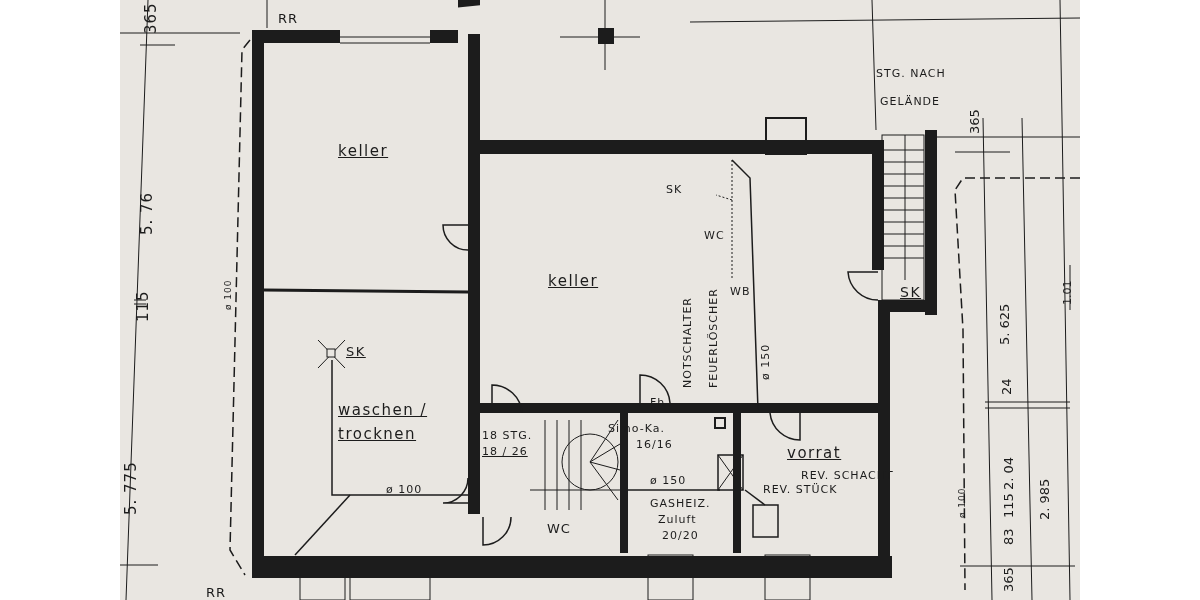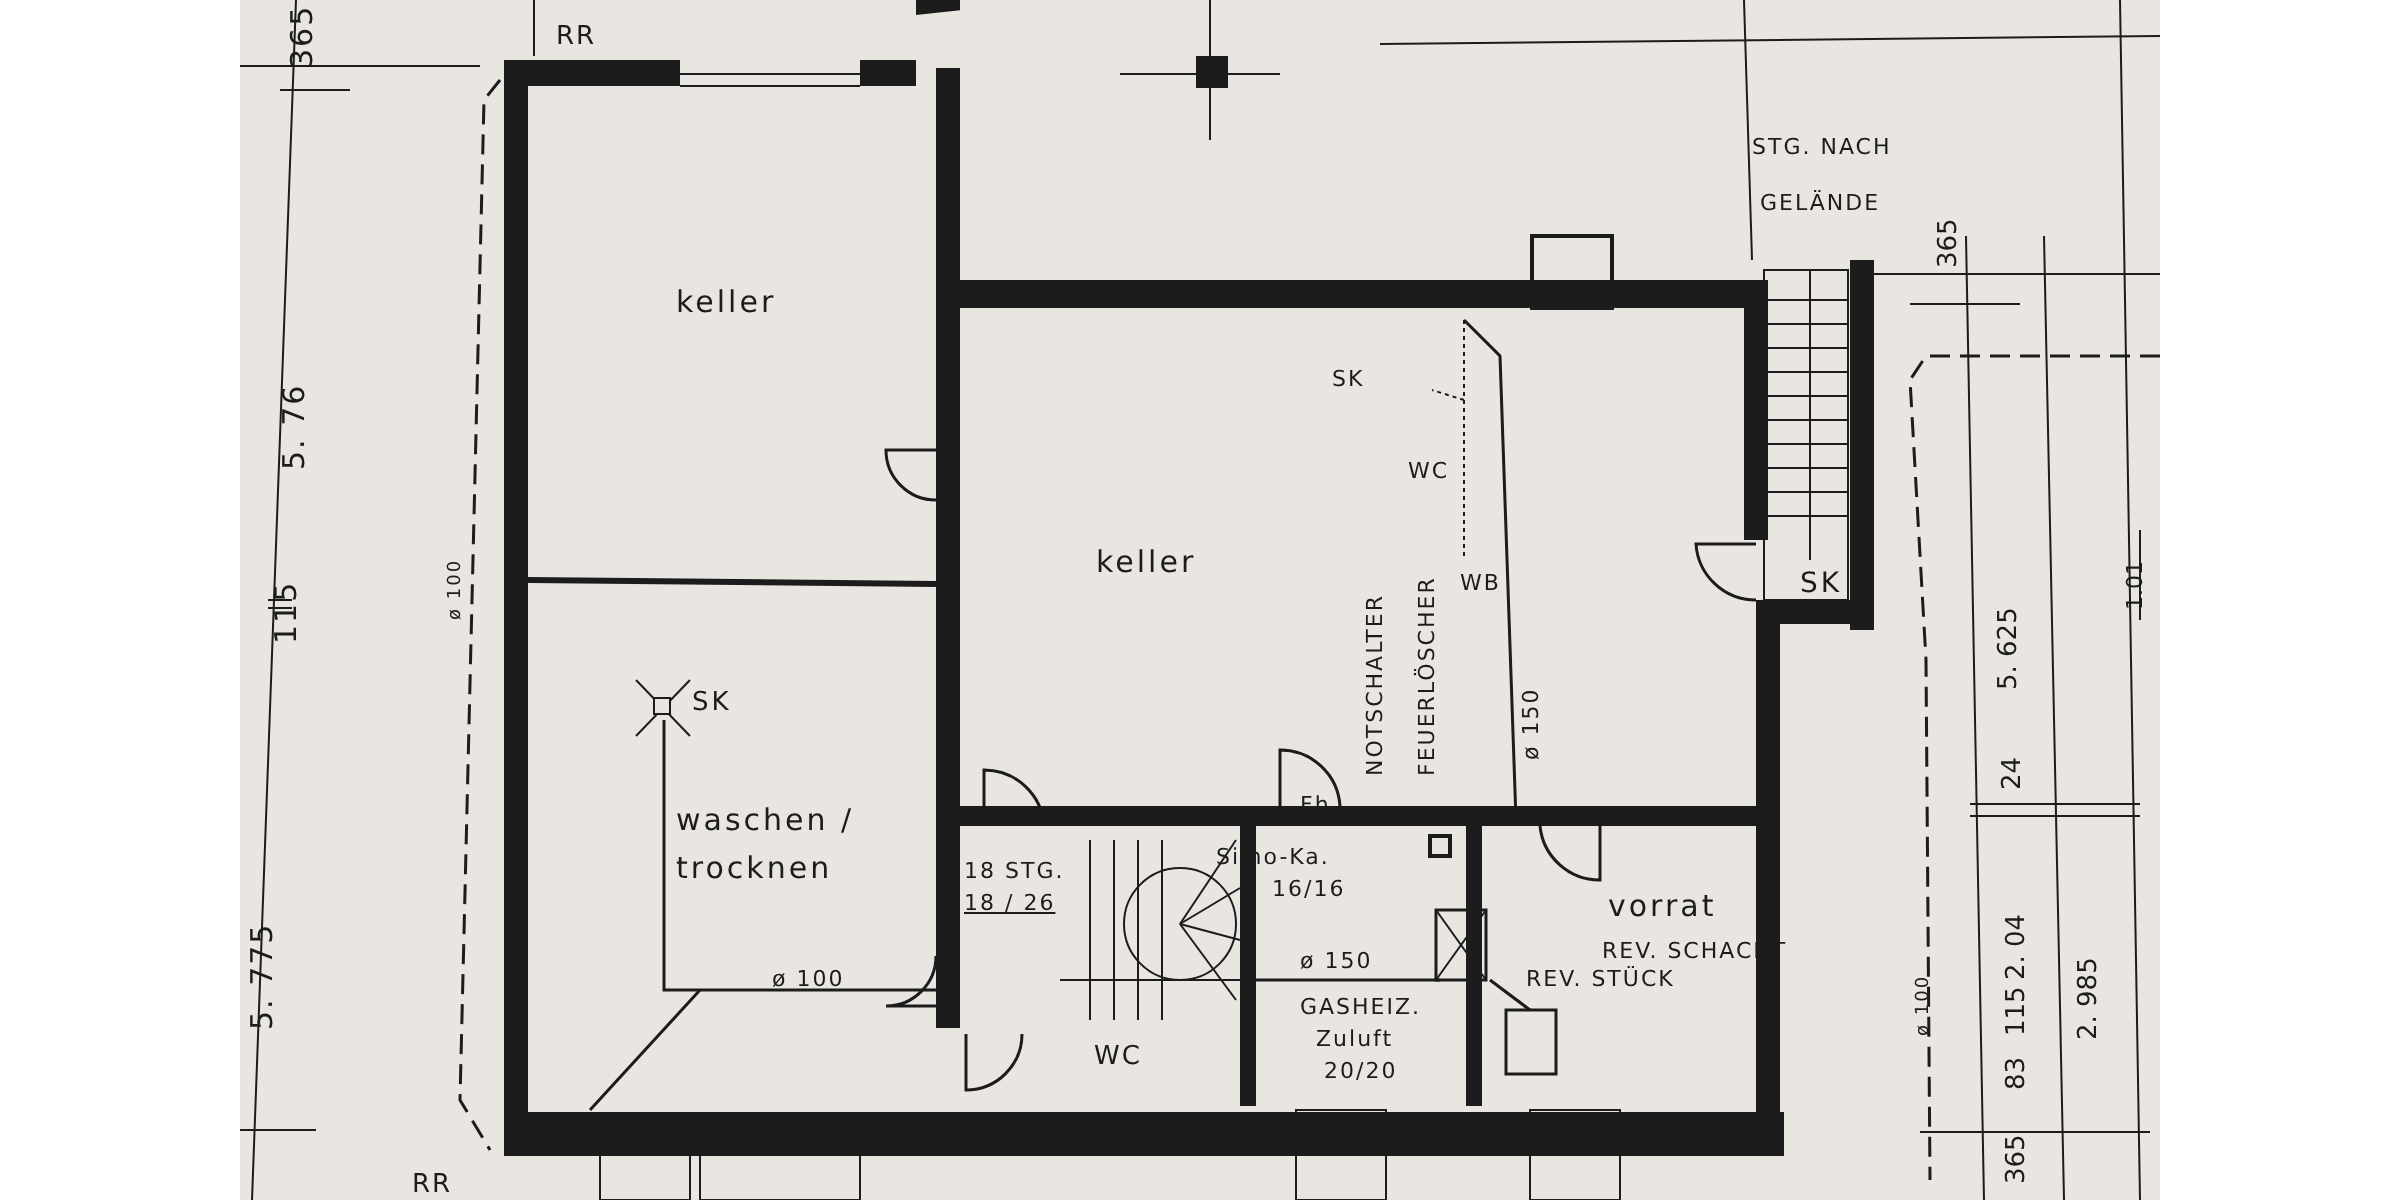--- a/index.html
+++ b/index.html
@@ -1,20 +1,20 @@
 <!DOCTYPE html>
 <html><head>
 <meta charset="utf-8">
 <style>
   html,body{margin:0;padding:0;}
   body{width:1200px;height:600px;background:#ffffff;overflow:hidden;position:relative;font-family:"DejaVu Sans",sans-serif;}
   .paper{position:absolute;left:120px;top:0;width:960px;height:600px;background:#e9e6e1;overflow:hidden;}
   svg{position:absolute;left:0;top:0;}
   .lbl{position:absolute;color:#1c1c1c;white-space:nowrap;line-height:1;}
-  .room{font-size:15px;letter-spacing:1.5px;}
+  .room{font-size:15px;letter-spacing:1.5px;text-decoration:underline;}
   .cap{font-size:11px;letter-spacing:1px;}
   .vert{transform-origin:left top;transform:rotate(-90deg);}
   .dim{font-size:15px;letter-spacing:1px;}
   .dims{font-size:13px;}
 </style>
 </head>
 <body>
 
 <div class="paper">
   <svg width="960" height="600" viewBox="0 0 960 600">
@@ -134,21 +134,21 @@
       <rect x="230" y="560" width="80" height="40" stroke-width="1"></rect>
       <rect x="528" y="555" width="45" height="45" stroke-width="1"></rect>
       <rect x="645" y="555" width="45" height="45" stroke-width="1"></rect>
     </g>
   </svg>
 
   <div class="lbl room" style="left:218px;top:144px;">keller</div>
   <div class="lbl room" style="left:428px;top:274px;">keller</div>
   <div class="lbl room" style="left:218px;top:403px;">waschen /</div>
   <div class="lbl room" style="left:218px;top:427px;">trocknen</div>
-  <div class="lbl room" style="left:684px;top:446px;">vorrat</div>
+  <div class="lbl room" style="left:667px;top:446px;">vorrat</div>
   <div class="lbl cap" style="left:681px;top:470px;">REV. SCHACHT</div>
   <div class="lbl cap" style="left:643px;top:484px;">REV. STÜCK</div>
   <div class="lbl cap" style="left:427px;top:522px;font-size:13px;">WC</div>
 
   <div class="lbl cap" style="left:158px;top:12px;font-size:13px;">RR</div>
   <div class="lbl cap" style="left:86px;top:586px;font-size:13px;">RR</div>
   <div class="lbl cap" style="left:756px;top:68px;">STG. NACH</div>
   <div class="lbl cap" style="left:760px;top:84px;margin-top:12px;">GELÄNDE</div>
   <div class="lbl cap" style="left:362px;top:430px;">18 STG.</div>
   <div class="lbl cap" style="left:362px;top:446px;text-decoration:underline;">18 / 26</div>

